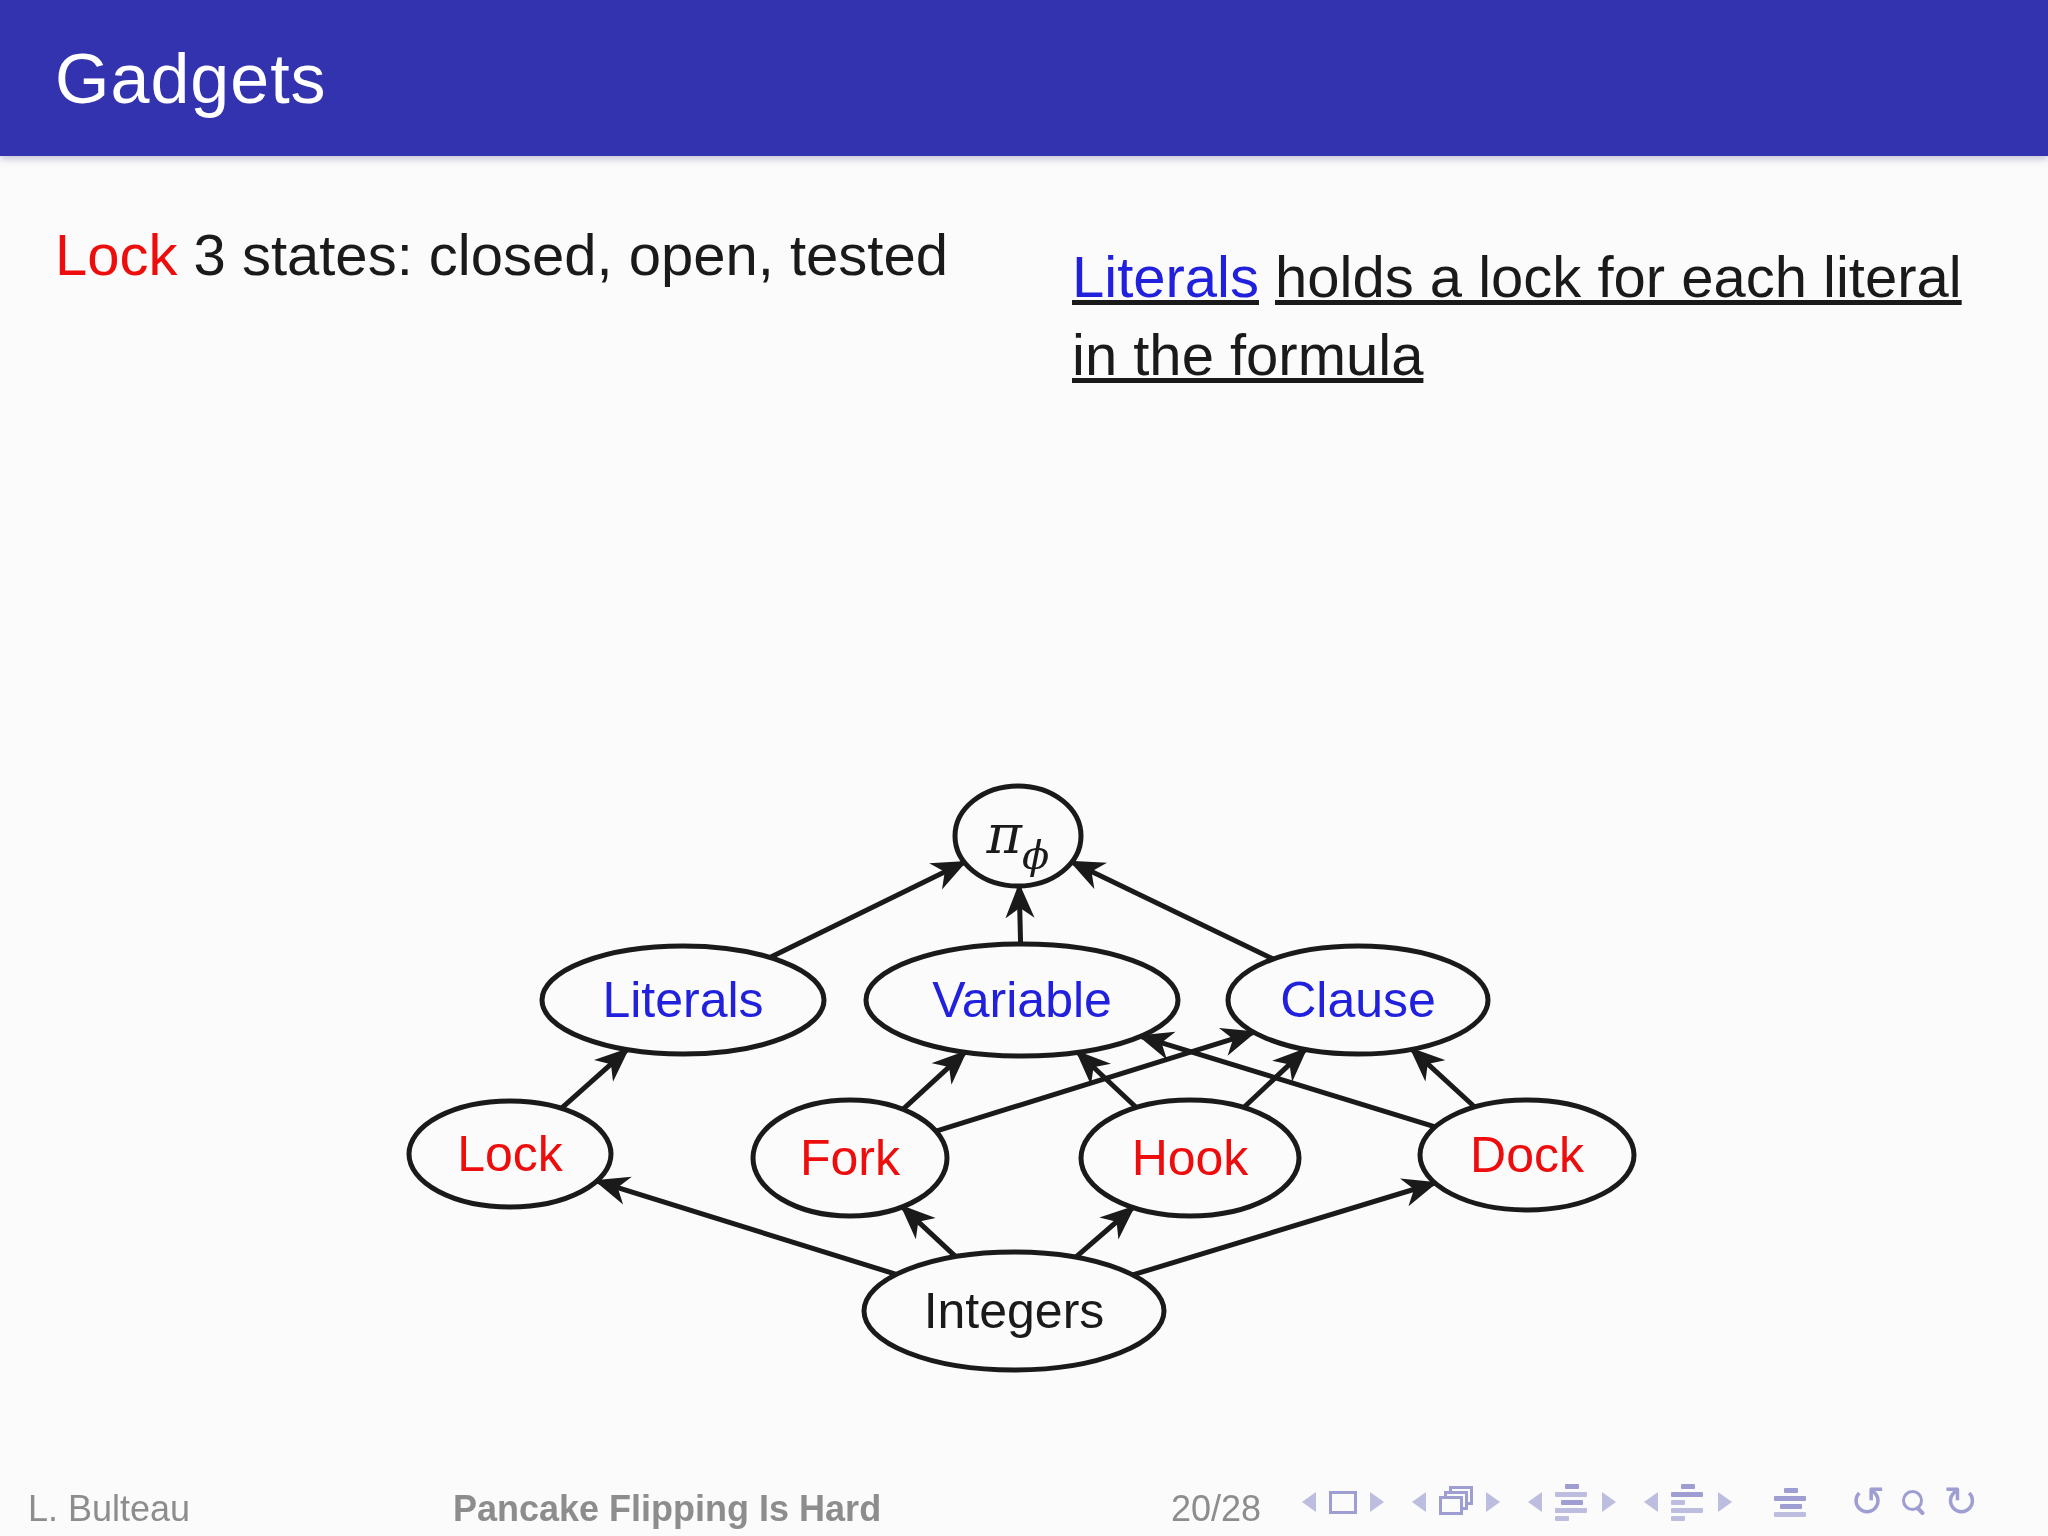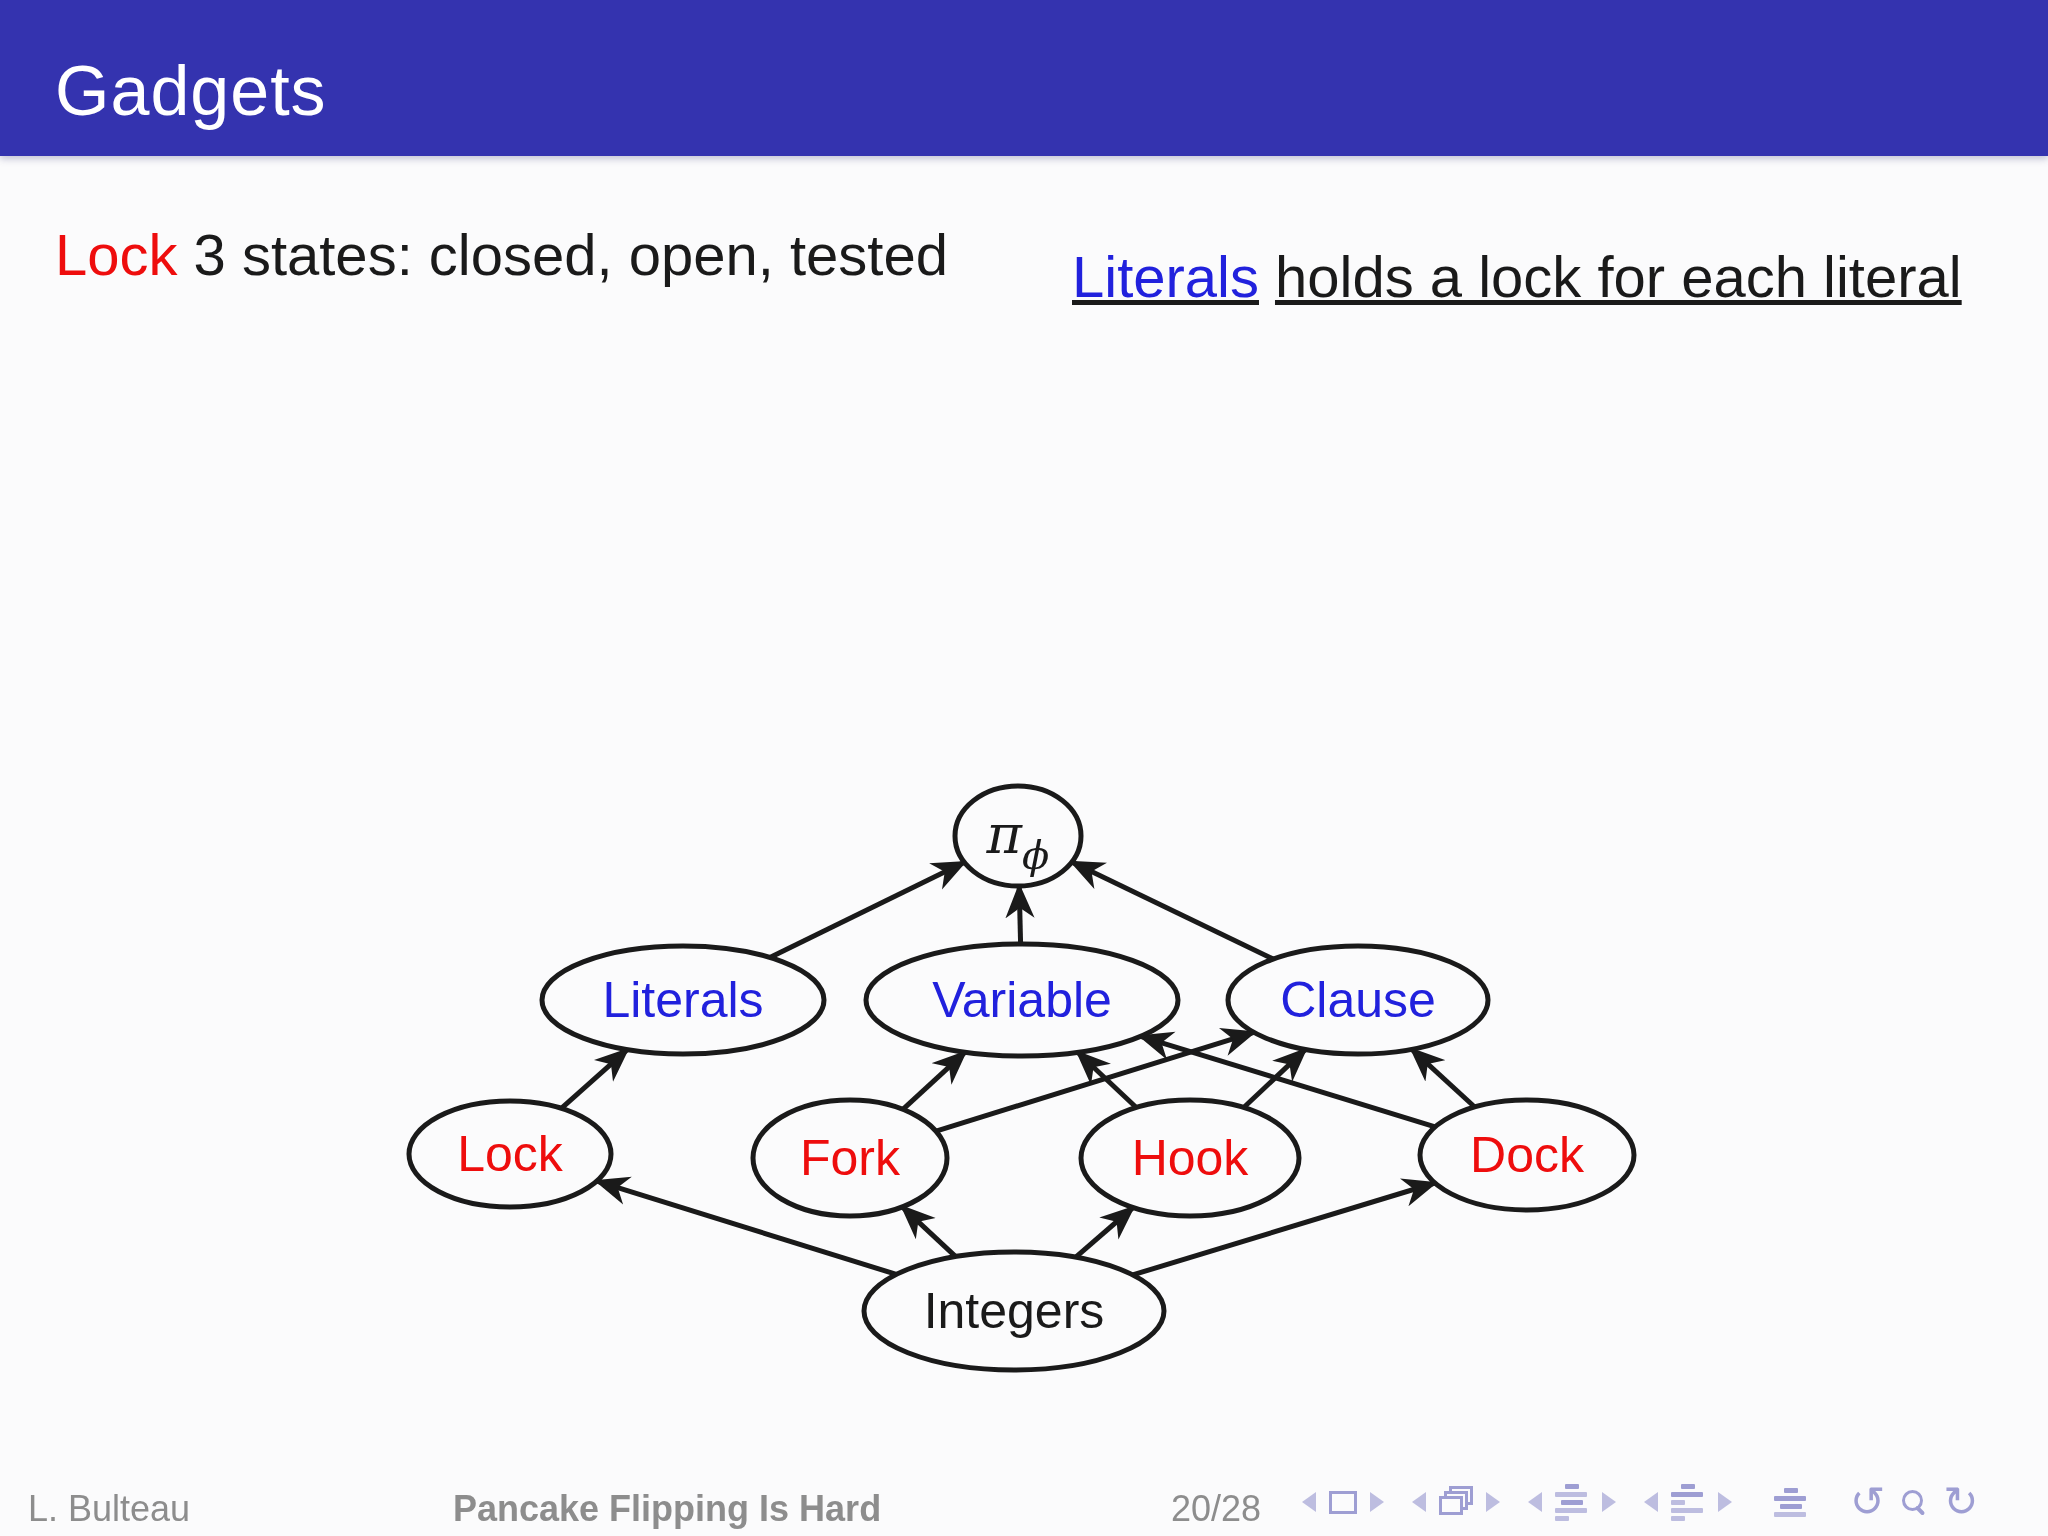--- a/index.html
+++ b/index.html
@@ -9,21 +9,21 @@
     font-family:"Liberation Sans",sans-serif;
     color:var(--ink,#1a1a1a);
   }
   
   .header{
     position:absolute;left:0;top:0;width:2048px;height:156px;
     background:var(--header-bar,#3433af);
     box-shadow:0 3px 7px rgba(70,70,130,.30);
   }
   .header h1{
-    margin:0;padding:16px 0 0 55px;
+    margin:0;padding:4px 0 0 55px;
     font-size:70px;font-weight:400;letter-spacing:1px;
     line-height:150px;color:var(--title-text,#fff);
   }
   
   .col-left{
     position:absolute;left:55px;top:200px;width:990px;
     font-size:58px;line-height:78px;
   }
   .col-left p{margin:16px 0 20px 0;}
   .col-right{
@@ -85,20 +85,21 @@
   <h1>Gadgets</h1>
 </header>
 
 <div class="col-left">
   <p><span class="kw red">Lock</span><span>3 states: closed, open, tested</span></p>
 </div>
 
 <div class="col-right">
   <p>
     <span class="kw blue">Literals</span><span>holds a lock for each literal</span><br>
+    <span>in the formula</span>
   </p>
 </div>
 
 <svg id="diagram" width="2048" height="640" viewBox="0 0 2048 640">
   <defs>
     <marker id="arrow" viewBox="0 0 12 10" refX="11" refY="5" markerWidth="7" markerHeight="6" orient="auto">
       <path d="M0,0 L12,5 L0,10 L3.5,5 Z" fill="#1a1a1a"></path>
     </marker>
   </defs>
   <g id="diagram-edges">

